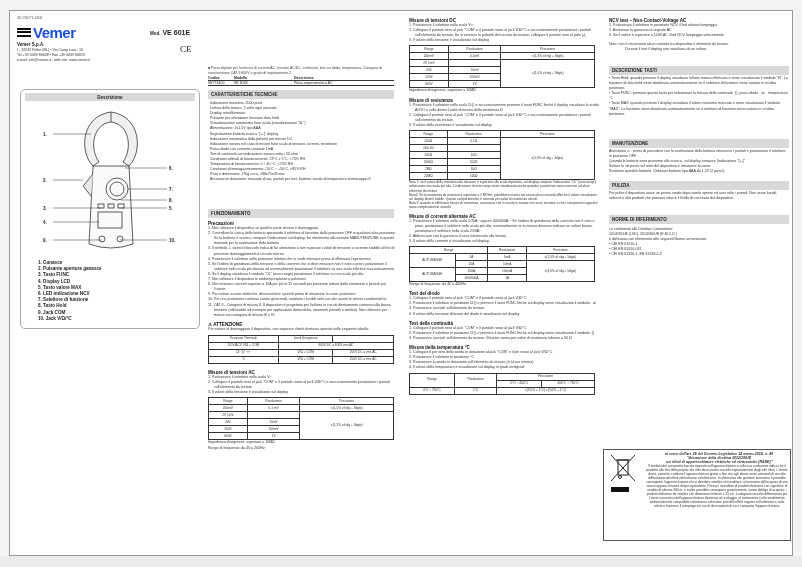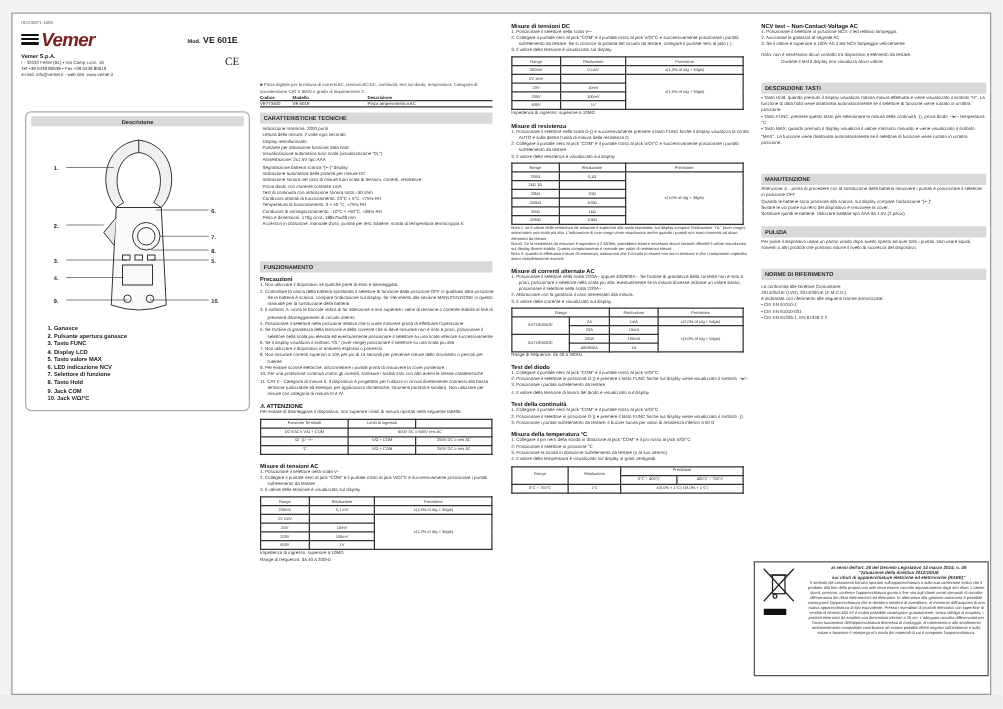--- a/index.html
+++ b/index.html
@@ -6,21 +6,21 @@
 html,body{width:802px;height:567px;background:#f3f3f3;overflow:hidden;}
 body{font-family:"Liberation Sans",sans-serif;color:#222;position:relative;}
 .sheet{position:absolute;left:9px;top:10px;width:784px;height:546px;background:#fff;border:1px solid #9a9a9a;}
 .bottom-strip{position:absolute;left:0;top:556px;width:802px;height:11px;background:#ececec;}
 .col{position:absolute;top:0;}
 .col1{left:0;width:190px;}
 .col2{left:190px;width:200px;}
 .col3{left:395px;width:198px;}
 .col4{left:593px;width:190px;}
 .doc-id{position:absolute;left:7px;top:5px;font-size:3.5px;color:#555;}
-.logo{position:absolute;left:7px;top:13px;font-weight:bold;font-size:15px;color:#7f1d1d;letter-spacing:-0.5px;font-family:"Liberation Sans",sans-serif;font-style:italic;}
+.logo{position:absolute;left:7px;top:13px;font-weight:bold;font-size:15px;color:#1d4ed8;letter-spacing:-0.5px;font-family:"Liberation Sans",sans-serif;}
 .logo .bars{display:inline-block;width:14px;height:9px;margin-right:2px;vertical-align:1px;
  background:repeating-linear-gradient(180deg,#111 0 2px,#fff 2px 3.3px);}
 .model{position:absolute;right:8px;top:18px;font-size:7px;font-weight:bold;}
 .model small{font-size:4.5px;font-weight:bold;}
 .company{position:absolute;left:7px;top:31px;font-size:4.5px;font-weight:bold;}
 .address{position:absolute;left:7px;top:37px;font-size:3.6px;line-height:4.8px;color:#333;}
 .ce{position:absolute;right:10px;top:37px;font-size:9px;font-family:Liberation Serif, serif;}
 .desc-box{position:absolute;left:10px;top:78px;width:180px;height:240px;border:1px solid #aaa;border-radius:5px;}
 .desc-title{margin:3px 4px 0;background:#d9d9d9;text-align:center;font-size:4.5px;font-weight:bold;padding:1.5px 0;}
 .clamp{position:absolute;left:0;top:14px;width:180px;height:150px;}

